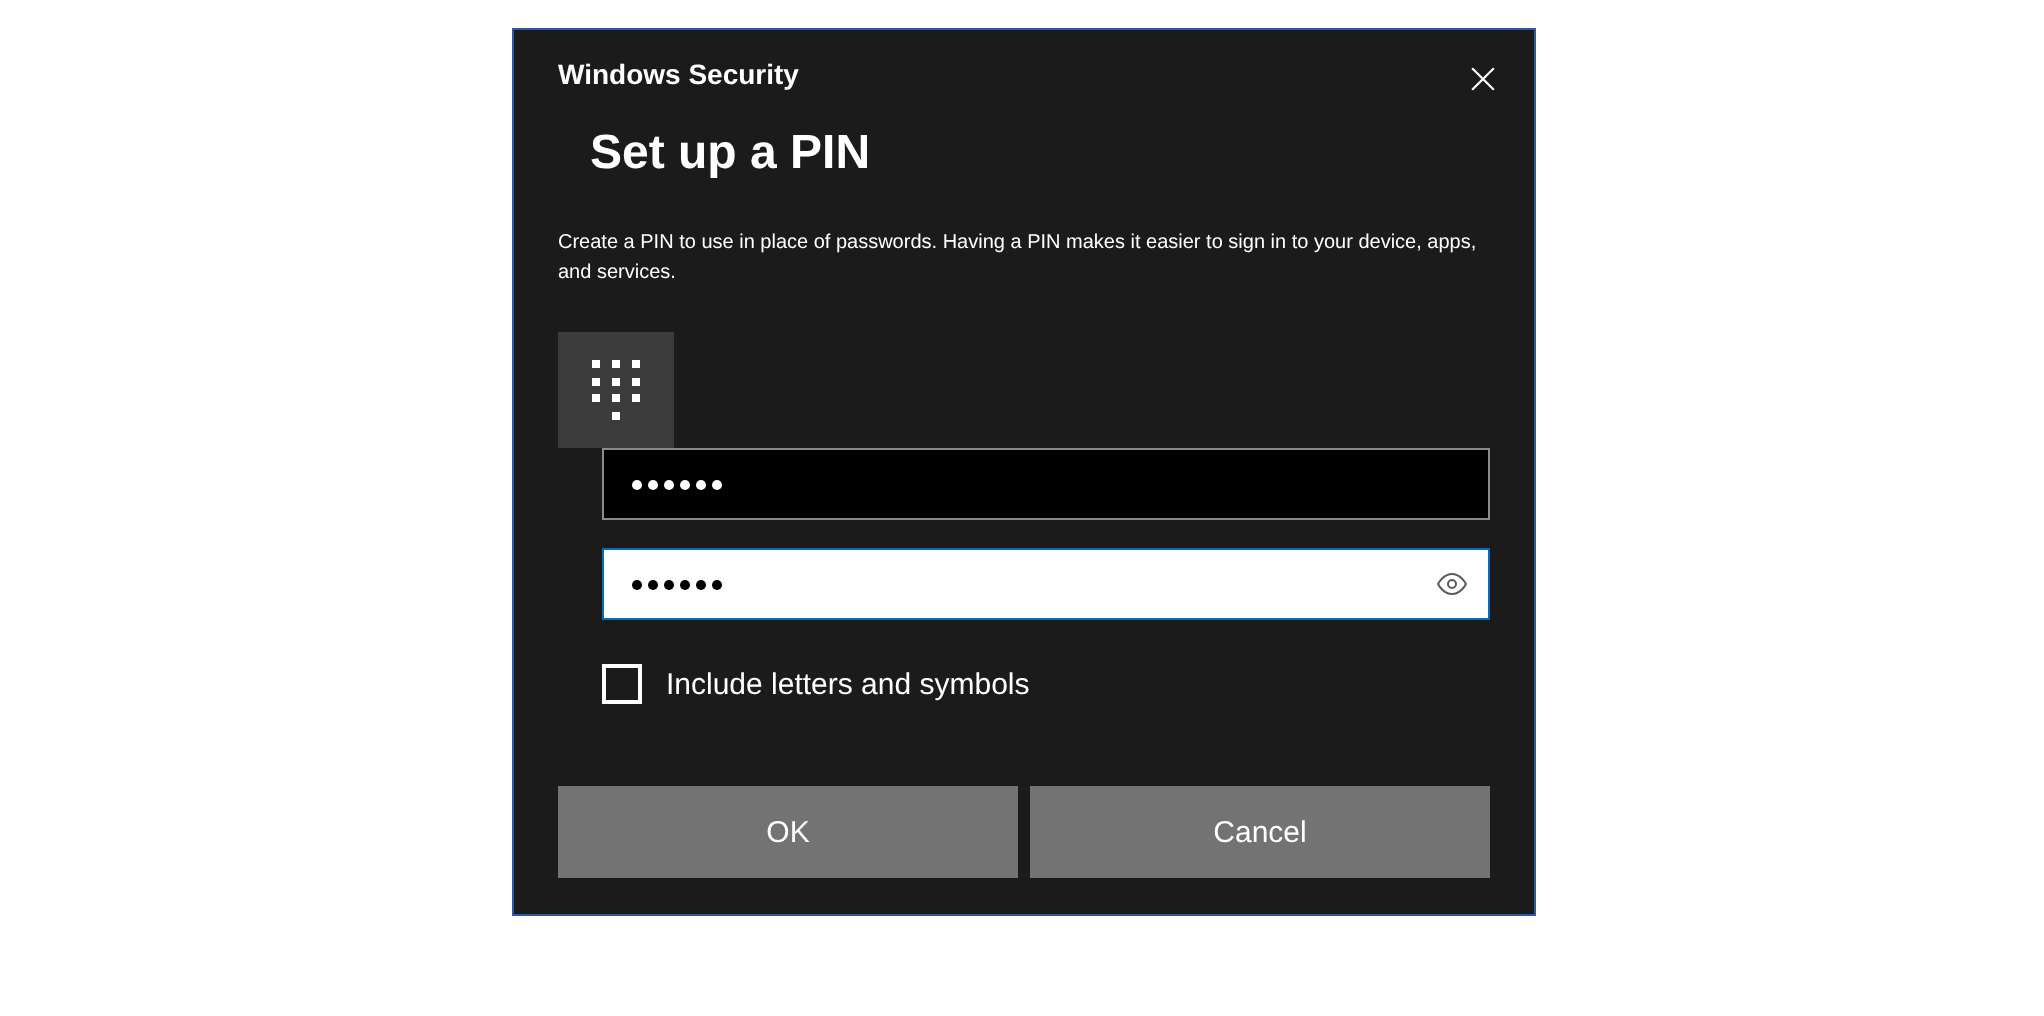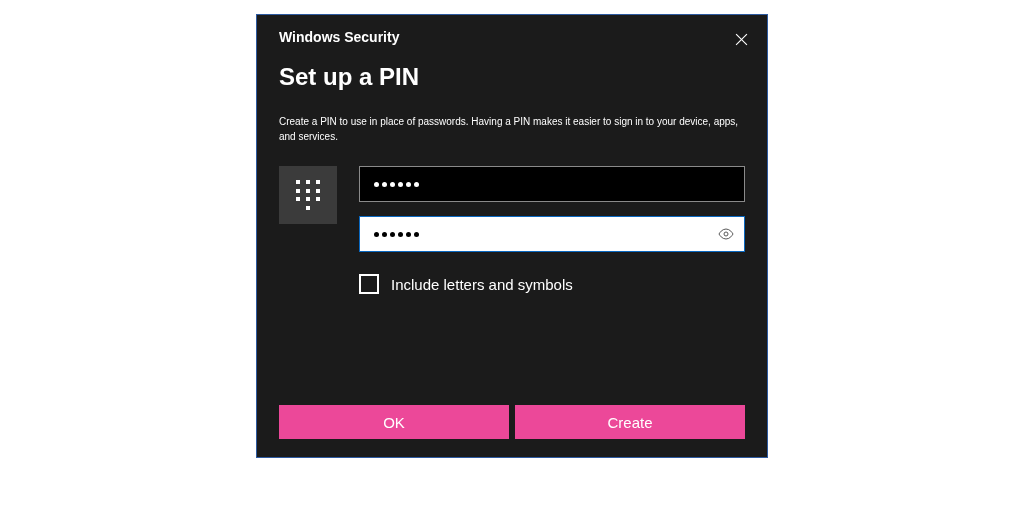--- a/index.html
+++ b/index.html
@@ -40,32 +40,32 @@
     height: 28px;
     display: flex;
     align-items: center;
     justify-content: center;
     cursor: default;
   }
   .dlg-close svg { display:block; }
   .dlg-title {
     font-size: 24px;
     font-weight: 600;
-    margin: 18px 22px 0 22px;
+    margin: 18px 22px 0 38px;
   }
   .dlg-desc {
     font-size: 10px;
     line-height: 1.45;
     color: #ffffff;
     margin: 24px 28px 0 22px;
   }
   .form-area {
     margin: 22px 22px 0 22px;
     display: flex;
-    flex-direction: row;
+    flex-direction: column;
   }
   .keypad-icon {
     width: 58px;
     height: 58px;
     background: #3b3b3b;
     display: flex;
     align-items: center;
     justify-content: center;
     flex-shrink: 0;
   }
@@ -152,22 +152,22 @@
   .button-row {
     position: absolute;
     left: 22px;
     right: 22px;
     bottom: 18px;
     display: flex;
     gap: 6px;
   }
   .btn {
     flex: 1;
-    height: 34px;
-    background: #ec4899;
+    height: 46px;
+    background: #737373;
     color: #ffffff;
     display: flex;
     align-items: center;
     justify-content: center;
     font-size: 15px;
     cursor: default;
   }
 </style>
 </head>
 <body>
@@ -238,16 +238,16 @@
       <div class="checkbox-row">
         <div class="cb"></div>
         <div class="cb-label">Include letters and symbols</div>
       </div>
 
     </div>
   </div>
 
   <div class="button-row">
     <div class="btn">OK</div>
-    <div class="btn">Create</div>
+    <div class="btn">Cancel</div>
   </div>
 
 </div>
 
 </body></html>

